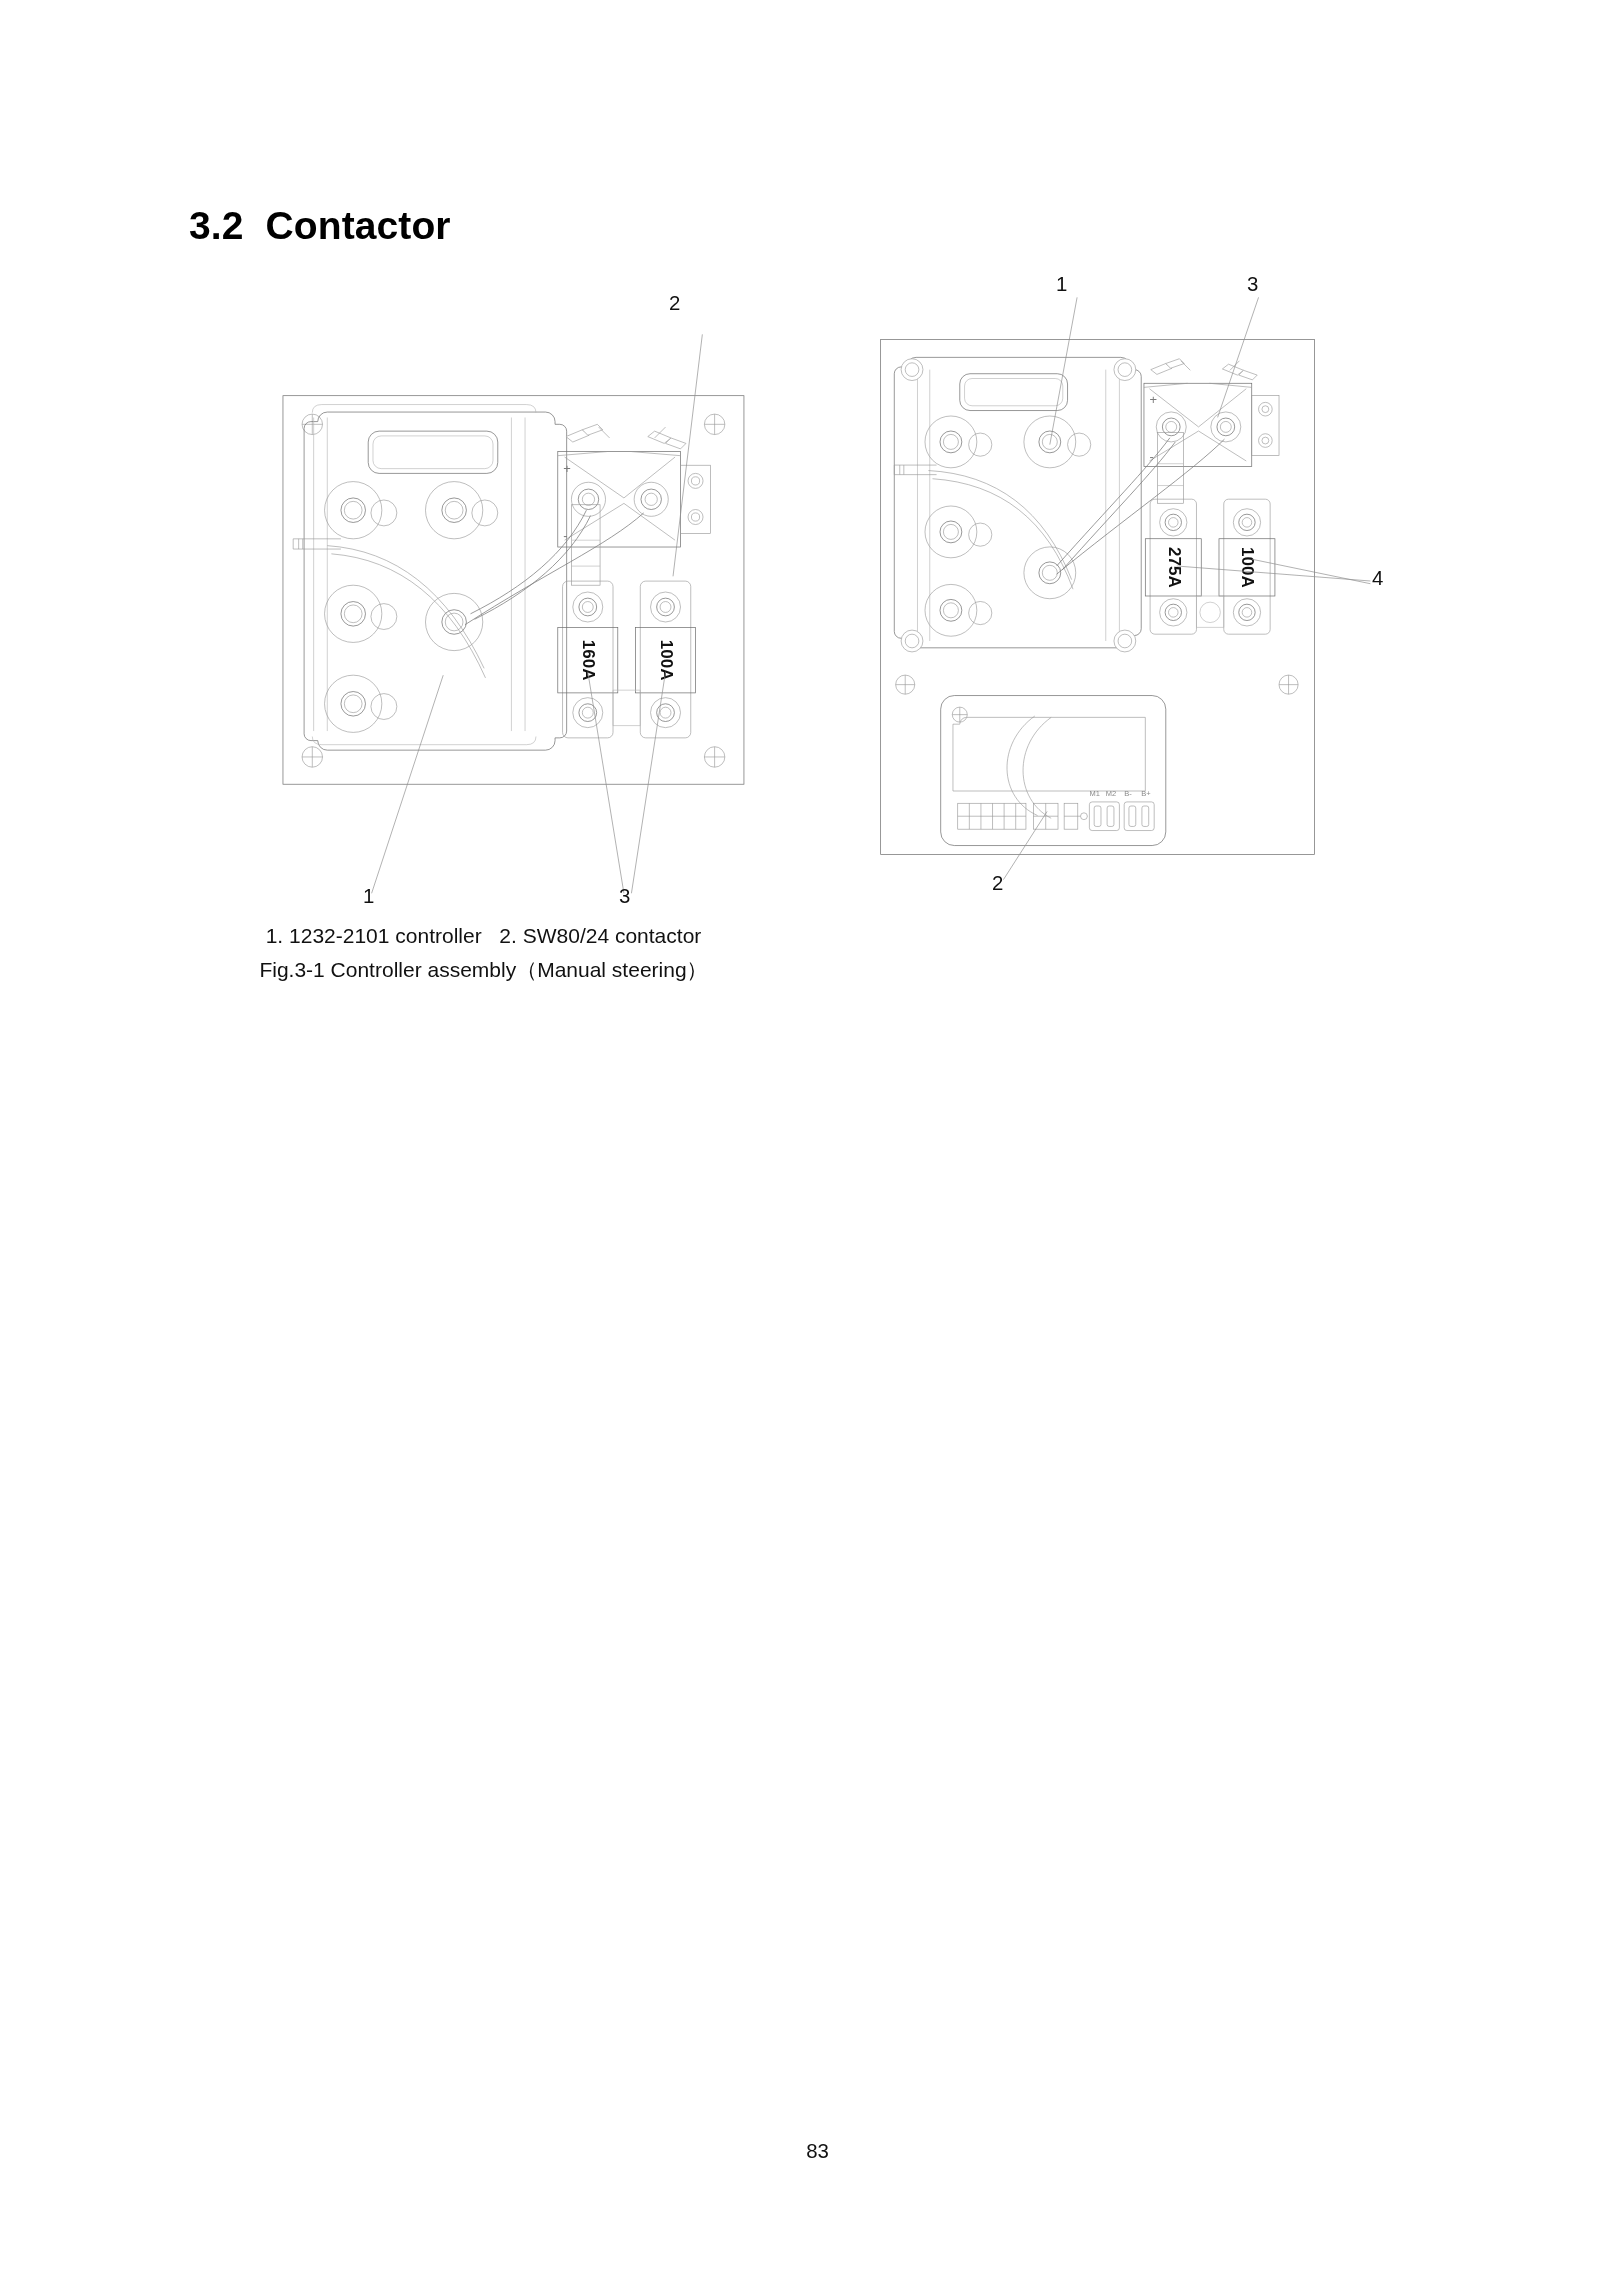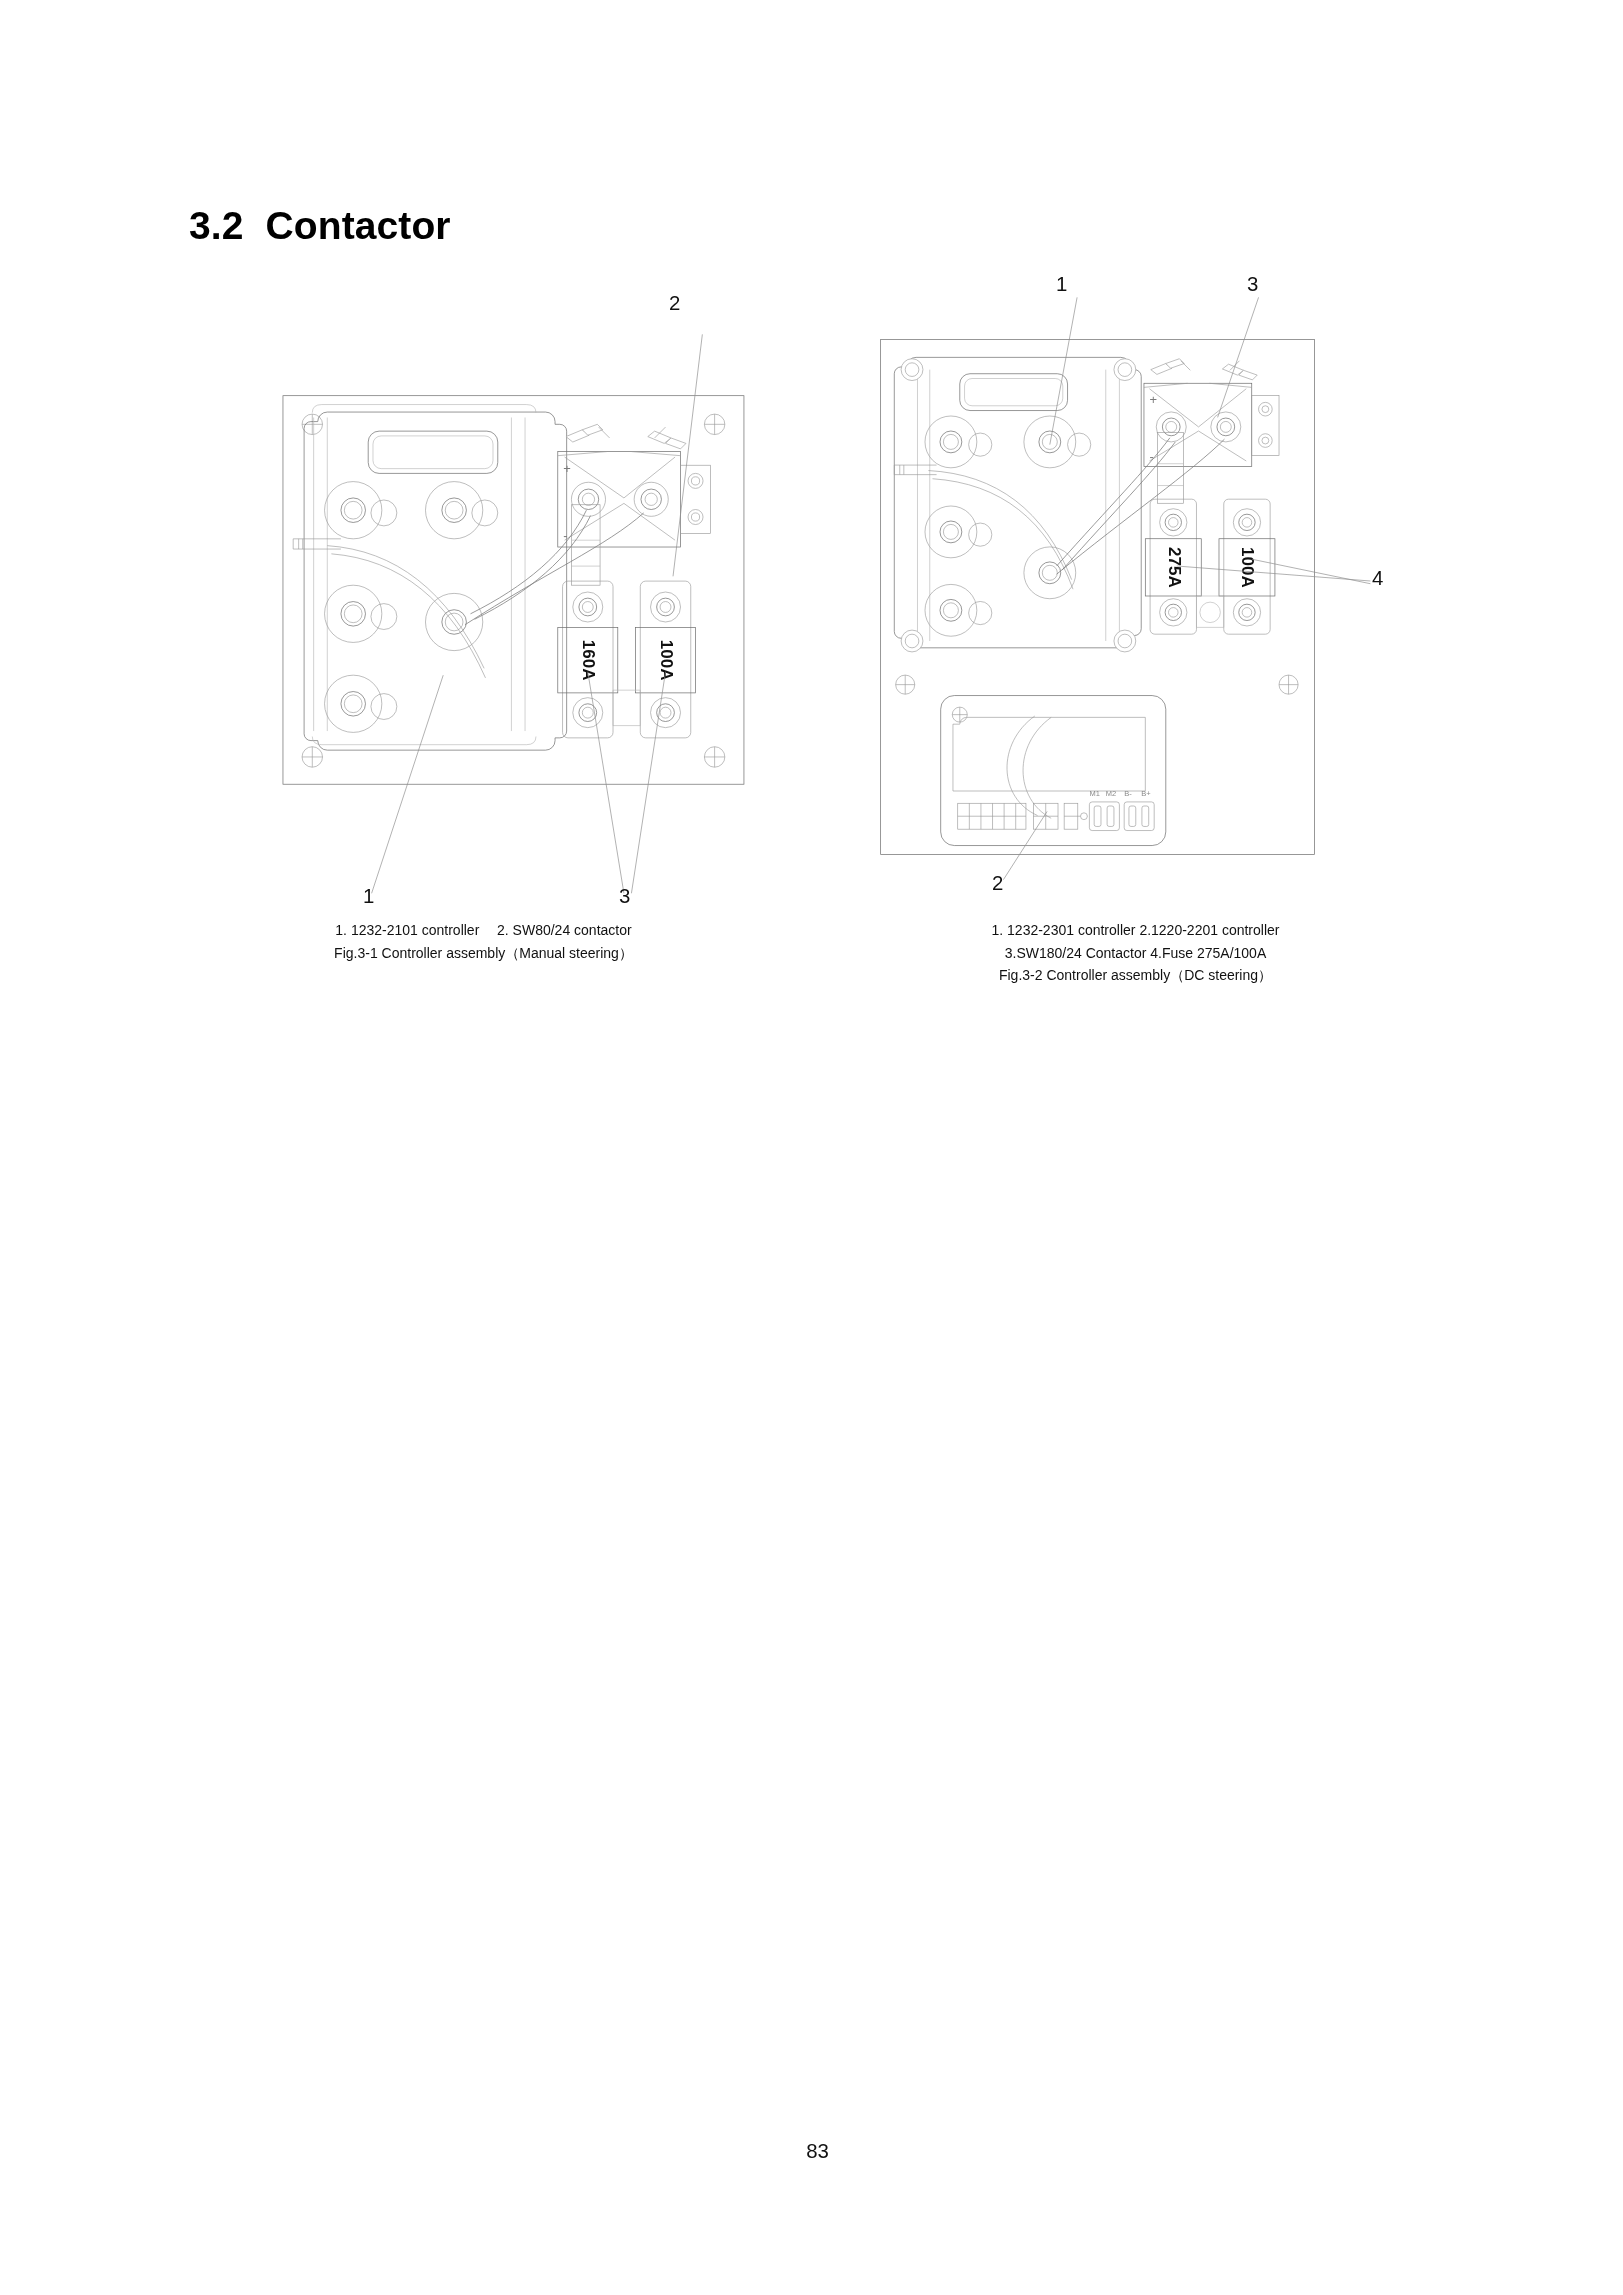--- a/index.html
+++ b/index.html
@@ -65,21 +65,21 @@
     font-weight: normal;
     line-height: 1;
     color: #111;
     white-space: nowrap;
   }
 
   
   .caption-block {
     position: absolute;
     text-align: center;
-    font-size: 14px;
+    font-size: 21px;
     line-height: 1.62;
     color: #111;
     white-space: nowrap;
   }
   #caption-left  { left: 204px;  top: 919px; width: 559px; }
   #caption-right { left: 849px; top: 919px; width: 573px; }
   .caption-line { display: block; }
   .gap-wide { display: inline-block; width: 17.7px; }
 
   
@@ -436,22 +436,17 @@
     <div class="callout" style="left:395px; top:8.2px;">3</div>
     <div class="callout" style="left:520px; top:302px;">4</div>
     <div class="callout" style="left:140px; top:607px;">2</div>
   </div>
 
   <div class="caption-block" id="caption-left">
     <span class="caption-line"><span>1. 1232-2101 controller</span><span class="gap-wide"></span><span>2. SW80/24 contactor</span></span>
     <span class="caption-line">Fig.3-1 Controller assembly（Manual steering）</span>
   </div>
 
-  <div class="caption-block" id="caption-right">
-    <span class="caption-line">1. 1232-2301 controller 2.1220-2201 controller</span>
-    <span class="caption-line">3.SW180/24 Contactor 4.Fuse 275A/100A</span>
-    <span class="caption-line">Fig.3-2 Controller assembly（DC steering）</span>
-  </div>
 
   <div class="page-number">83</div>
 
 </div>
 
 
 </body></html>

